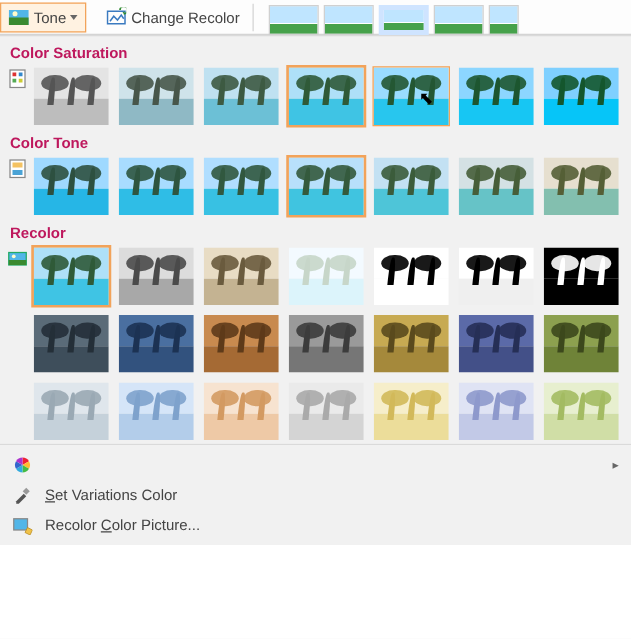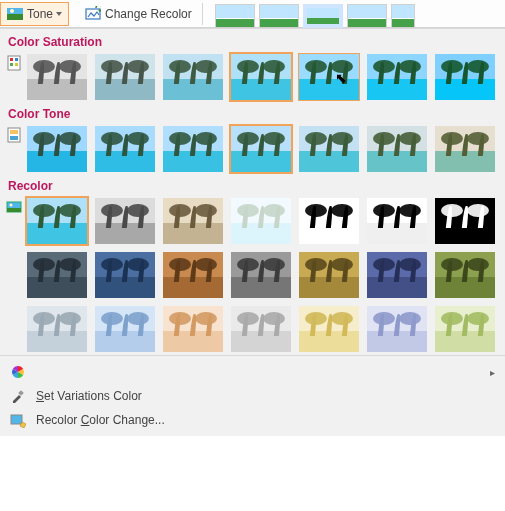--- a/index.html
+++ b/index.html
@@ -537,15 +537,15 @@
     </span>
     <span class="lbl"><span id="st_pre"></span><u>S</u><span id="st_post">et Variations Color</span></span>
   </div>
   <div class="mi">
     <span class="ico">
       <svg width="16" height="16">
           <rect x="1" y="3" width="11" height="9" fill="#52b6e8" stroke="#888"></rect>
           <path d="M10 14 l2 -4 l4 2 l-2 4 z" fill="#f0c24a" stroke="#b88a1e" stroke-width="0.6"></path>
         </svg>
     </span>
-    <span class="lbl"><span id="pco_pre">Recolor </span><u>C</u><span id="pco_post">olor Change...</span></span>
+    <span class="lbl"><span id="pco_pre">Recolor </span><u>C</u><span id="pco_post">olor Picture...</span></span>
   </div>
 </div>
 
 </body></html>

